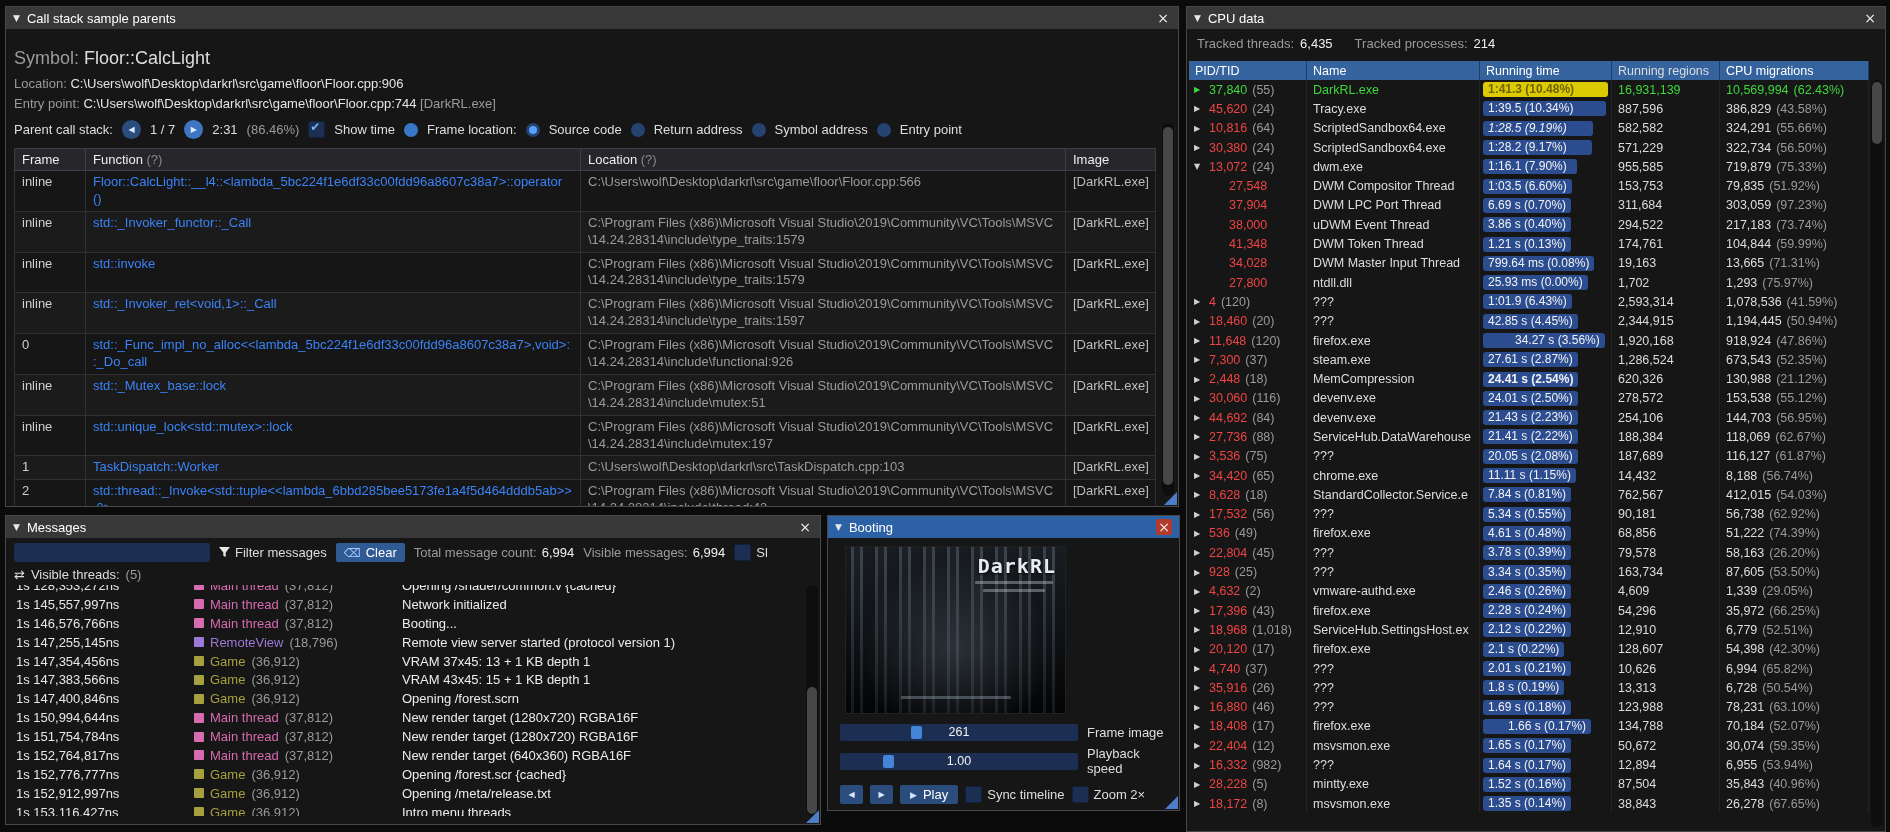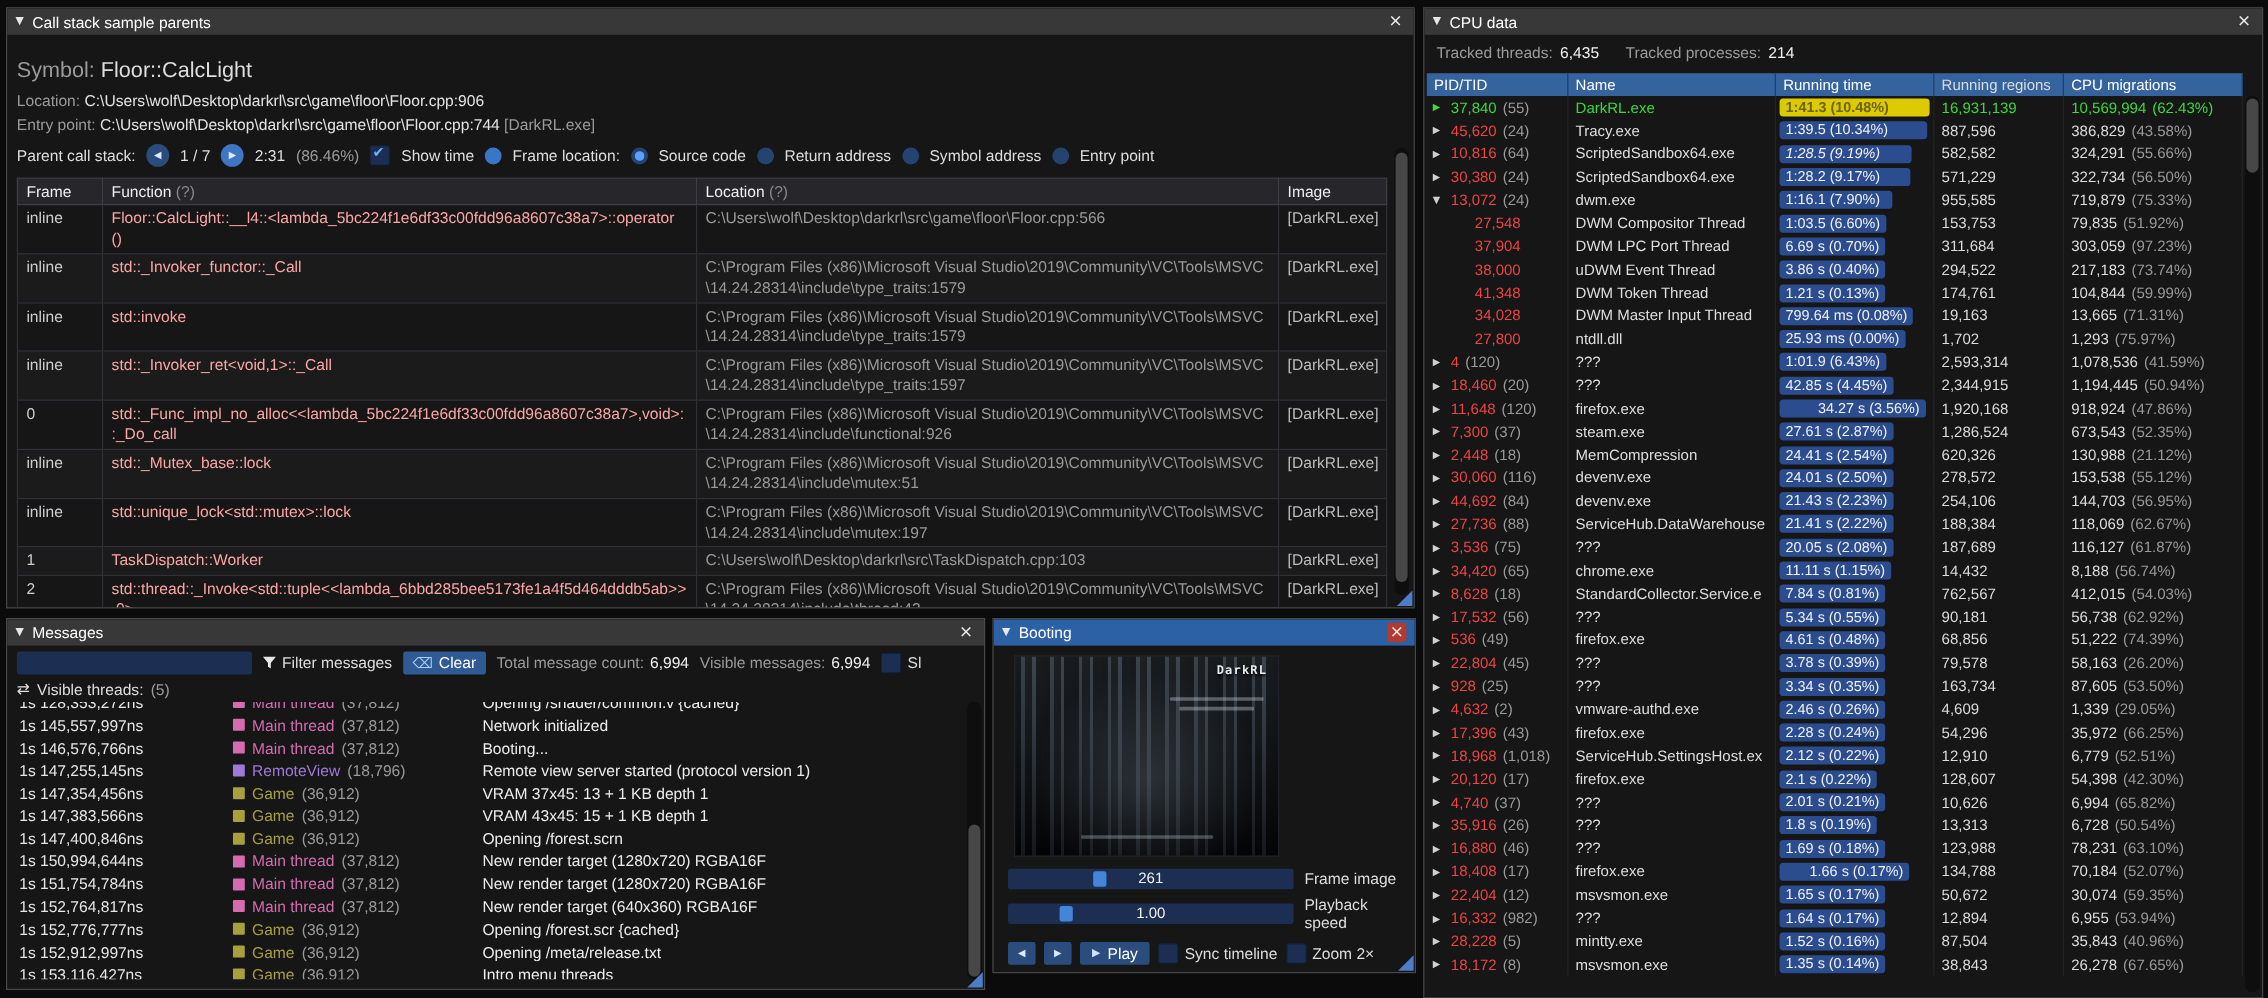--- a/index.html
+++ b/index.html
@@ -36,21 +36,21 @@
   .cs-tablewrap{margin-top:2px;}
   table.cs-table{border-collapse:collapse;table-layout:fixed;width:calc(100% - 14px);}
   .cs-table th{background:#26262b;border:1px solid #3e3e46;font-weight:normal;text-align:left;
                padding:2px 7px;height:17px;color:#eee;}
   .cs-table td{border:1px solid #303037;padding:3px 7px;vertical-align:top;line-height:1.3;}
   .cs-table tr:nth-child(even) td{background:rgba(255,255,255,0.025);}
   .cs-table .w-frame{width:56px;}
   .cs-table .w-func{width:480px;}
   .cs-table .w-loc{width:470px;}
   td.col-frame{color:#cfcfcf;}
-  td.col-func{color:#fca5a5;overflow-wrap:anywhere;}
+  td.col-func{color:#3b82f6;overflow-wrap:anywhere;}
   td.col-loc{color:#9a9a9a;word-break:break-all;}
   td.col-img{color:#bdbdbd;}
   .vscroll{position:absolute;right:4px;top:116px;bottom:10px;width:12px;background:#0e0e0e;border-radius:6px;}
   .vscroll .thumb{position:absolute;left:1px;right:1px;border-radius:5px;background:#474747;}
   #cs-thumb{top:1%;height:96%;}
   .grip{position:absolute;right:1px;bottom:1px;width:0;height:0;border-left:13px solid transparent;border-bottom:13px solid #4d7cc9;}
 
   
   #win-messages{left:5px;top:515px;width:816px;height:310px;}
   .msg-toolbar{display:flex;align-items:center;gap:9px;padding:5px 8px 4px 8px;white-space:nowrap;overflow:hidden;}
@@ -73,21 +73,21 @@
 
   
   #win-playback{left:827px;top:515px;width:353px;height:296px;}
   .pb-content{padding:8px 12px 0 12px;}
   .frame-img{width:219px;height:166px;margin:0 0 10px 5px;position:relative;border:1px solid #1f2327;overflow:hidden;
     background:
       radial-gradient(ellipse at 50% 62%, rgba(120,135,150,0.28), transparent 62%),
       repeating-linear-gradient(90deg, rgba(0,0,0,0.60) 0 5px, rgba(55,62,70,0.30) 5px 8px, rgba(0,0,0,0.52) 8px 14px, rgba(70,78,88,0.22) 14px 17px, rgba(0,0,0,0.58) 17px 24px),
       linear-gradient(180deg,#3a434b 0%,#2a3138 40%,#14181c 78%,#07090b 100%);}
   .frame-img .logo{position:absolute;top:7px;right:9px;font-family:"DejaVu Sans Mono",monospace;font-weight:bold;
-                   font-size:10px;letter-spacing:1px;color:#e6ecf1;text-shadow:0 1px 2px #000;}
+                   font-size:20px;letter-spacing:1px;color:#e6ecf1;text-shadow:0 1px 2px #000;}
   .frame-img .cap1,.frame-img .cap2,.frame-img .cap3{position:absolute;height:3px;background:rgba(220,230,240,0.35);border-radius:1px;}
   .frame-img .cap1{top:34px;right:12px;width:78px;}
   .frame-img .cap2{top:42px;right:20px;width:62px;}
   .frame-img .cap3{bottom:14px;left:50%;transform:translateX(-50%);width:110px;background:rgba(200,215,228,0.30);}
   .slider-row{display:flex;align-items:center;gap:9px;margin:5px 0;}
   .slider{position:relative;width:238px;height:17px;background:#1c2f52;border-radius:2px;flex:none;}
   .slider .grab{position:absolute;top:2px;bottom:2px;width:11px;border-radius:2px;background:#4585d8;}
   .slider .val{position:absolute;inset:0;text-align:center;line-height:17px;font-size:12.5px;color:#f2f2f2;}
   .btn-row{display:flex;align-items:center;gap:7px;margin:9px 0 7px 0;white-space:nowrap;}
   .sqbtn{width:23px;height:19px;background:#2a4d7e;border-radius:2px;display:inline-flex;align-items:center;justify-content:center;font-size:8px;color:#dce9ff;}
@@ -708,21 +708,21 @@
             </div>
           </div>
           <div class="cpu-row">
             <div class="cell c-pid">
               <span class="arrow g">▶</span>
               <span class="pid">2,448</span>
               <span class="count">(18)</span>
             </div>
             <div class="cell c-name">MemCompression</div>
             <div class="cell c-time">
-              <span class="timebar" style="width: 24.2366%;">24.41 s (2.54%)</span>
+              <span class="timebar" style="width: 24.2366%; font-weight: bold;">24.41 s (2.54%)</span>
             </div>
             <div class="cell c-reg">620,326</div>
             <div class="cell c-mig">
               <span class="mig-v">130,988</span>
               <span class="mig-p">(21.12%)</span>
             </div>
           </div>
           <div class="cpu-row">
             <div class="cell c-pid">
               <span class="arrow g">▶</span>

